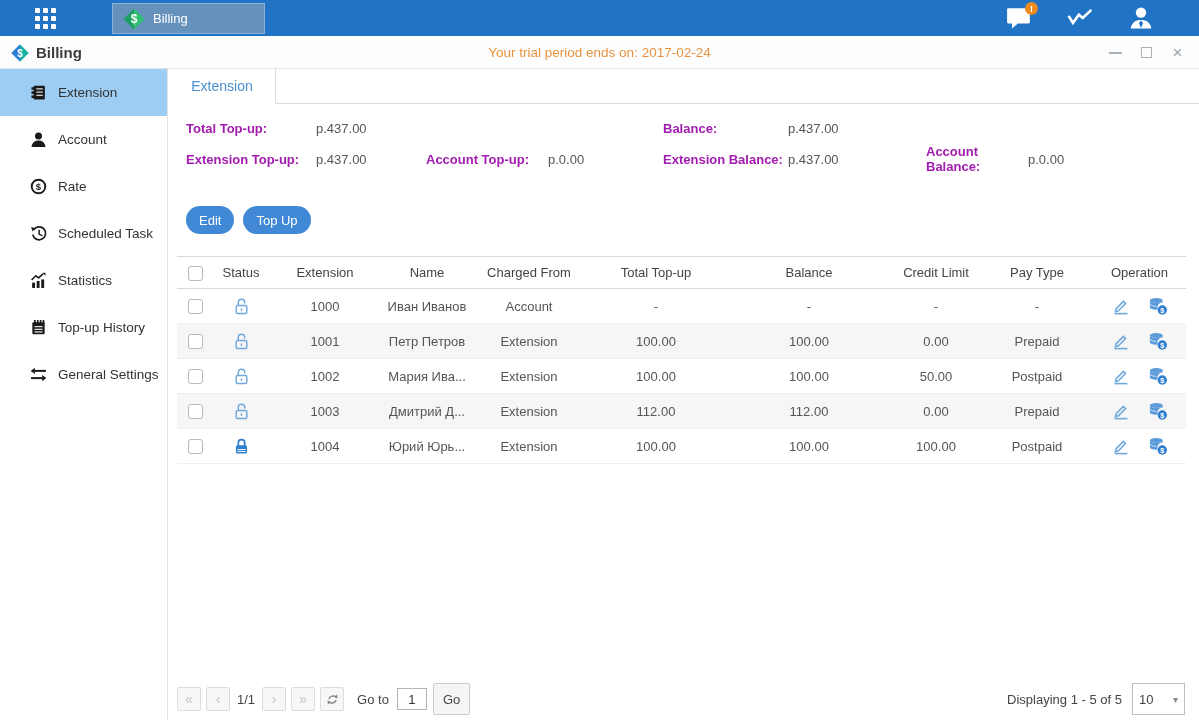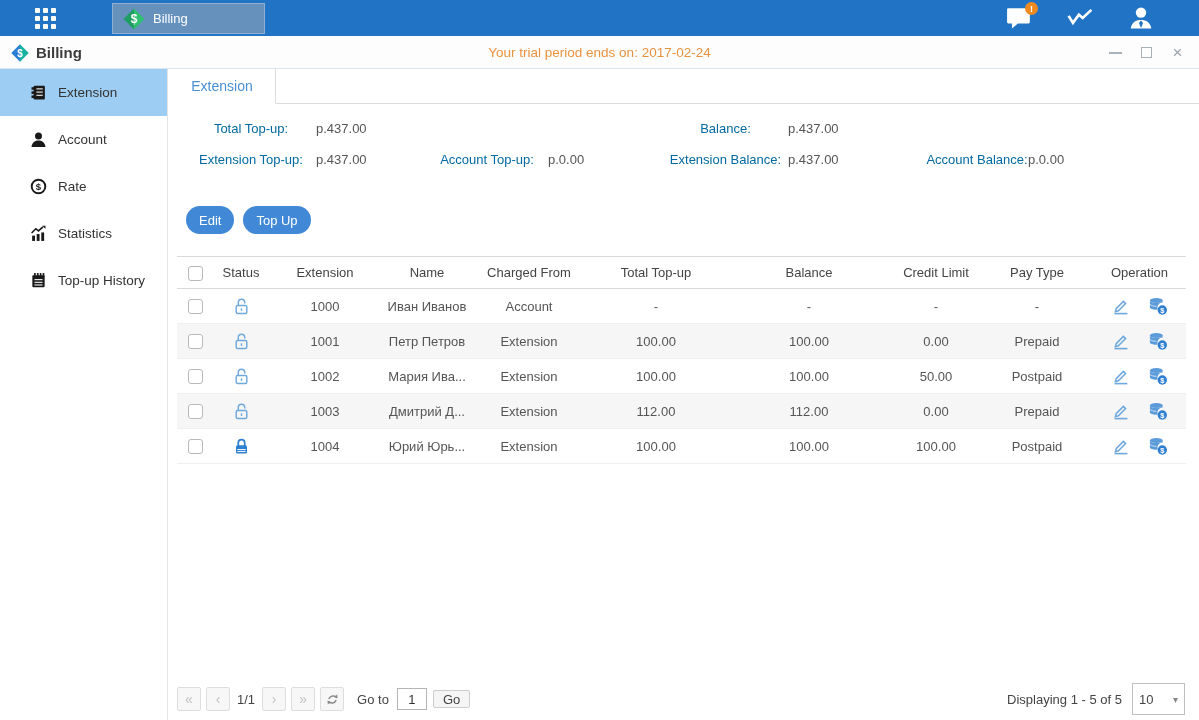--- a/index.html
+++ b/index.html
@@ -55,21 +55,21 @@
   .main { position:absolute; left:169px; top:69px; right:0; bottom:0; background:#fff; }
   .tabstrip { height:35px; border-bottom:1px solid #dcdcdc; position:relative; }
   .tab { position:absolute; left:0; top:0; width:107px; height:35px; background:#fff;
     border-right:1px solid #dcdcdc; border-bottom:1px solid #fff; display:flex;
     align-items:center; justify-content:center; color:#4a90d2; font-size:14px; cursor:pointer; }
 
   .summary { position:relative; height:66px; margin-top:14px; font-size:13px; }
   .sum-left  { position:absolute; left:17px;  top:0; }
   .sum-right { position:absolute; left:494px; top:0; }
   .srow { display:flex; height:20px; align-items:center; margin-bottom:11px; }
-  .slabel { font-weight:normal; color:#0369a1;text-align:center; }
+  .slabel { font-weight:bold; color:#a21caf; }
   .svalue { color:#555; }
   .w130{width:130px;} .w110{width:110px;} .w122{width:122px;}
   .w125{width:125px;} .w138{width:138px;} .w102{width:102px;}
 
   .actions { margin-left:17px; margin-top:22px; display:flex; gap:9px; }
   .btn-blue { background:#4189d6; color:#fff; border:none; font-size:13px;
     padding:0 13px; height:28px; border-radius:14px; cursor:pointer;
     font-family:"Liberation Sans", sans-serif; }
 
   
@@ -94,21 +94,21 @@
     display:flex; align-items:center; font-size:13px; color:#444; }
   .pg-btn { width:24px; height:24px; border:1px solid #ddd; background:#f7f7f7;
     border-radius:2px; display:flex; align-items:center; justify-content:center;
     color:#c0c0c0; font-size:14px; margin-right:5px; cursor:pointer; }
   .pg-btn.refresh { color:#8a8a8a; }
   .pg-btn.refresh svg { width:15px; height:15px; }
   .pg-ind { margin:0 7px 0 2px; color:#444; }
   .goto-lbl { margin:0 8px 0 8px; }
   .goto-input { width:30px; height:22px; border:1px solid #b5b5b5; text-align:center;
     font-size:13px; font-family:"Liberation Sans", sans-serif; color:#333; }
-  .go-btn { margin-left:6px; height:18px; padding:0 9px; border:1px solid #ccc;
+  .go-btn { margin-left:6px; height:32px; padding:0 9px; border:1px solid #ccc;
     background:#f5f5f5; border-radius:2px; font-size:13px; color:#444; cursor:pointer;
     font-family:"Liberation Sans", sans-serif; }
   .pg-right { margin-left:auto; display:flex; align-items:center; }
   .displaying { margin-right:10px; }
   .size-select { width:53px; height:32px; border:1px solid #bfbfbf; background:#fff;
     display:flex; align-items:center; padding:0 6px; cursor:pointer; color:#444; }
   .size-select .caret { margin-left:auto; color:#8a8a8a; font-size:10px; }
 </style>
 </head>
 <body>
@@ -201,40 +201,57 @@
     </div>
     <div class="side-item">
       <svg viewBox="0 0 16 16">
         <circle cx="8" cy="8" r="6.4" fill="none" stroke="#1a1a1a" stroke-width="1.8"></circle>
         <text x="8" y="11.3" font-size="9" font-weight="bold" text-anchor="middle" fill="#1a1a1a">$</text>
       </svg>
       <span class="lbl">Rate</span>
     </div>
     <div class="side-item">
       <svg viewBox="0 0 16 16">
+        <path d="M3.4 4.6A6.1 6.1 0 1 1 2.6 9" fill="none" stroke="#1a1a1a" stroke-width="1.6"></path>
+        <polyline points="8.6,4.4 8.6,8.8 11.8,10" fill="none" stroke="#1a1a1a" stroke-width="1.4"></polyline>
+        <polygon points="1,2.2 5,2.8 2.4,6" fill="#1a1a1a"></polygon>
+      </svg>
+      <span class="lbl">Scheduled Task</span>
+    </div>
+    <div class="side-item">
+      <svg viewBox="0 0 16 16">
         <polyline points="1.5,7.5 5.5,3.5 8,5.5 12.2,1.8" stroke="#1a1a1a" stroke-width="1.5" fill="none"></polyline>
         <polygon points="11.6,0.6 14.6,0.6 14.6,3.6" fill="#1a1a1a"></polygon>
         <rect x="2" y="10" width="2.7" height="5" fill="#1a1a1a"></rect>
         <rect x="6.3" y="8.5" width="2.7" height="6.5" fill="#1a1a1a"></rect>
         <rect x="10.6" y="7" width="2.7" height="8" fill="#1a1a1a"></rect>
       </svg>
       <span class="lbl">Statistics</span>
     </div>
     <div class="side-item">
       <svg viewBox="0 0 16 16">
         <rect x="2.2" y="3" width="11.6" height="11.4" rx="1" fill="#1a1a1a"></rect>
         <line x1="4.6" y1="1" x2="4.6" y2="4.4" stroke="#1a1a1a" stroke-width="1.6"></line>
         <line x1="7.3" y1="1" x2="7.3" y2="4.4" stroke="#1a1a1a" stroke-width="1.6"></line>
         <line x1="10" y1="1" x2="10" y2="4.4" stroke="#1a1a1a" stroke-width="1.6"></line>
         <line x1="12.7" y1="1" x2="12.7" y2="4.4" stroke="#1a1a1a" stroke-width="1.6"></line>
         <line x1="4.2" y1="7.2" x2="11.8" y2="7.2" stroke="#fff" stroke-width="1"></line>
         <line x1="4.2" y1="9.7" x2="11.8" y2="9.7" stroke="#fff" stroke-width="1"></line>
         <line x1="4.2" y1="12.2" x2="11.8" y2="12.2" stroke="#fff" stroke-width="1"></line>
       </svg>
       <span class="lbl">Top-up History</span>
+    </div>
+    <div class="side-item">
+      <svg viewBox="0 0 16 16">
+        <line x1="4" y1="4.6" x2="15" y2="4.6" stroke="#1a1a1a" stroke-width="1.9"></line>
+        <polygon points="4.6,1.6 4.6,7.6 0.6,4.6" fill="#1a1a1a"></polygon>
+        <line x1="1" y1="11.4" x2="12" y2="11.4" stroke="#1a1a1a" stroke-width="1.9"></line>
+        <polygon points="11.4,8.4 11.4,14.4 15.4,11.4" fill="#1a1a1a"></polygon>
+      </svg>
+      <span class="lbl">General Settings</span>
     </div>
   </div>
 
   <div class="main">
     <div class="tabstrip">
       <div class="tab">Extension</div>
     </div>
 
     <div class="summary">
       <div class="sum-left">

